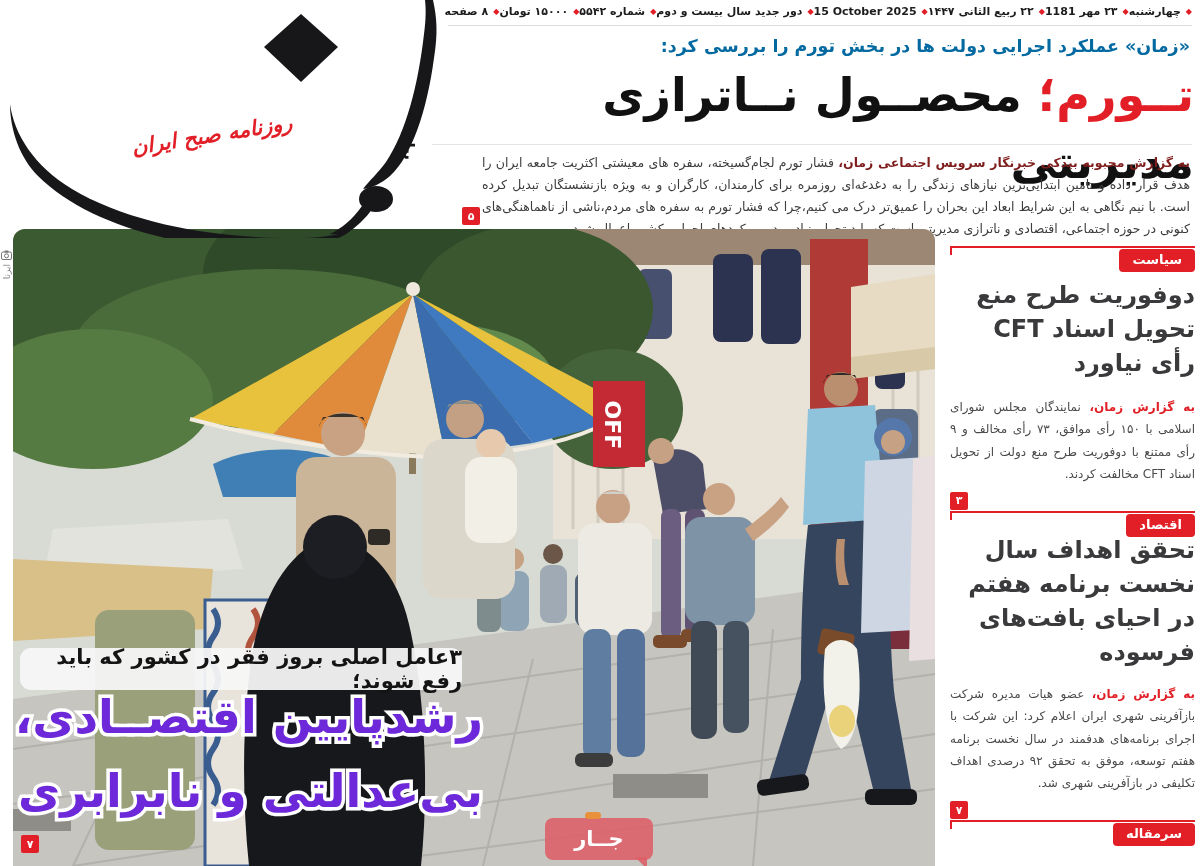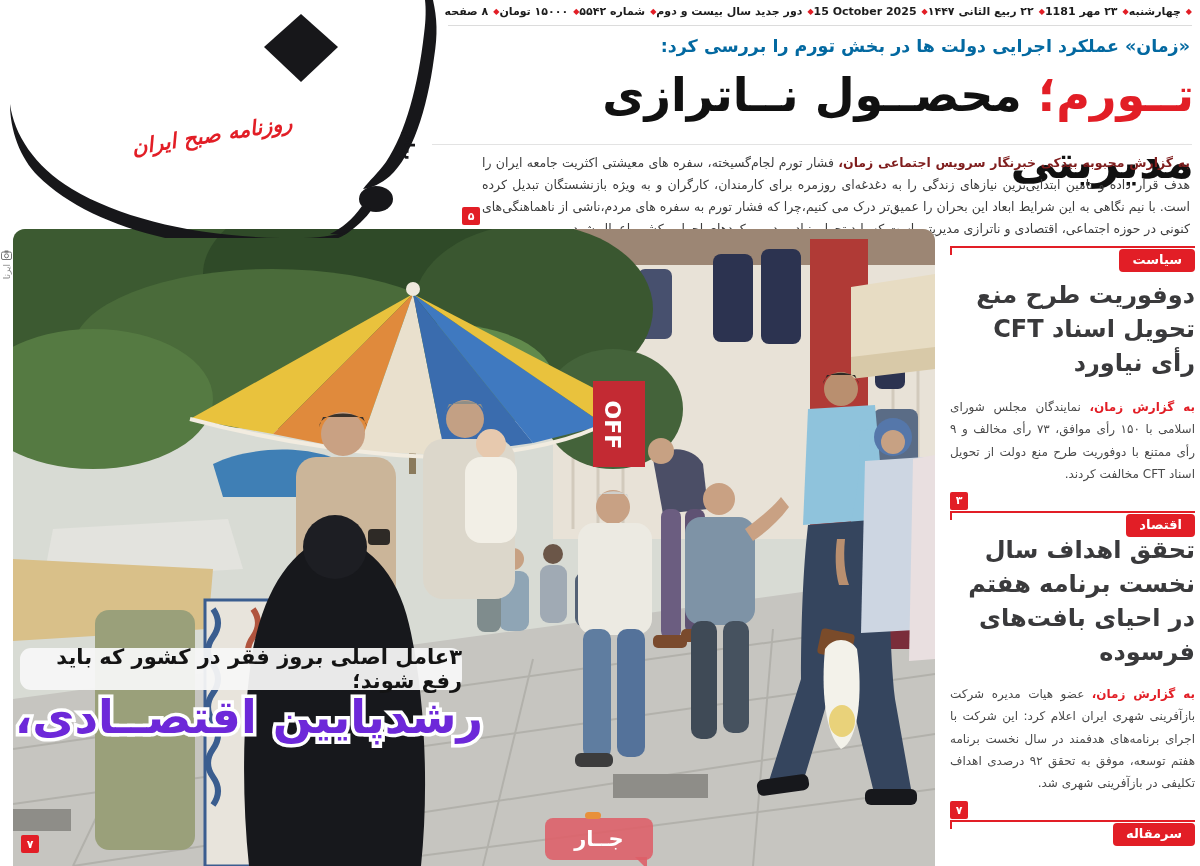--- a/index.html
+++ b/index.html
@@ -349,20 +349,21 @@
         <circle cx="880" cy="208" r="19" fill="#5577aa"></circle>
         <circle cx="880" cy="213" r="12" fill="#c7a183"></circle>
         <path d="M852,232 L912,228 L920,400 L848,404 Z" fill="#cdd6e2"></path>
         <path d="M900,230 L922,226 L922,430 L896,432 Z" fill="#e9dfe0"></path>
       </g>
     </svg>
 
     <div class="caption-strip">۳عامل اصلی بروز فقر در کشور که باید رفع شوند؛</div>
     <div class="caption-big">
       <div>رشدپایین اقتصــادی،</div>
+      <div>بی‌عدالتی و نابرابری</div>
     </div>
     <div class="pagebox photo-pagebox">۷</div>
     <div class="watermark">
       <span class="wm-dot"></span>
       <span>جــار</span>
     </div>
   </div>
 
   <div class="sidebar">
 

